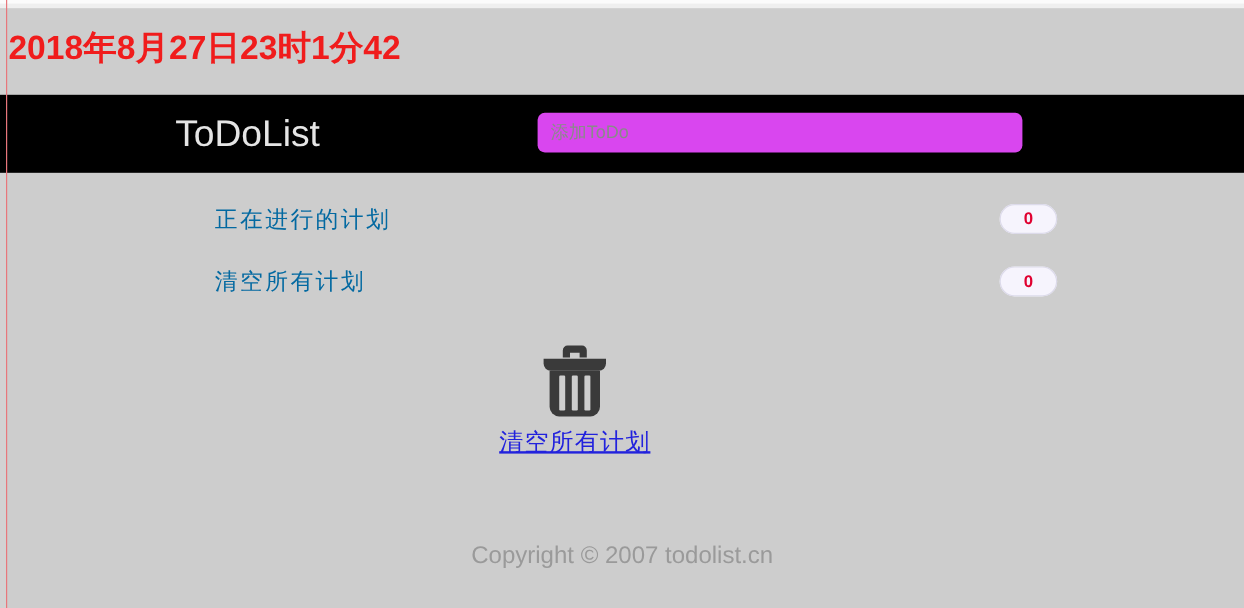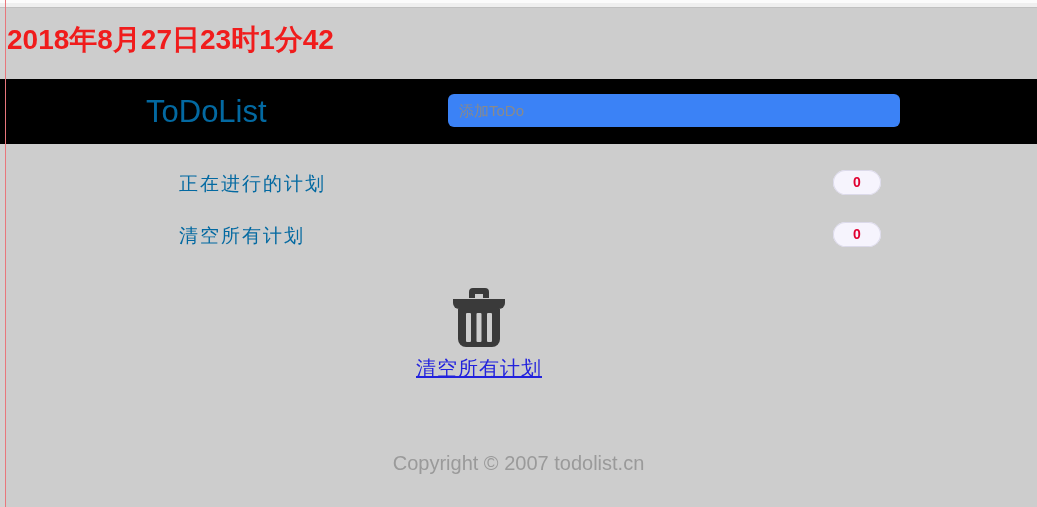--- a/index.html
+++ b/index.html
@@ -70,37 +70,37 @@
     top: 79px;
     left: 0;
     width: 1037px;
     height: 65px;
     background: #000000;
   }
   .brand-title {
     position: absolute;
     top: 17px;
     left: 146px;
-    color: #0369a1;
+    color: #e5e5e5;
     font-size: 31px;
     font-weight: normal;
     line-height: 32px;
     letter-spacing: 0px;
     white-space: nowrap;
   }
   .todo-input {
     position: absolute;
     top: 94px;
     left: 448px;
-    width: 452px;
+    width: 404px;
     height: 33px;
     box-sizing: border-box;
     border: none;
     border-radius: 6px;
-    background: #3b82f6;
+    background: #d946ef;
     font-size: 15px;
     color: #222;
     padding: 0 11px;
     font-family: "Liberation Sans", sans-serif;
     outline: none;
   }
   .todo-input::placeholder {
     color: #8a8a8a;
     opacity: 1;
   }

